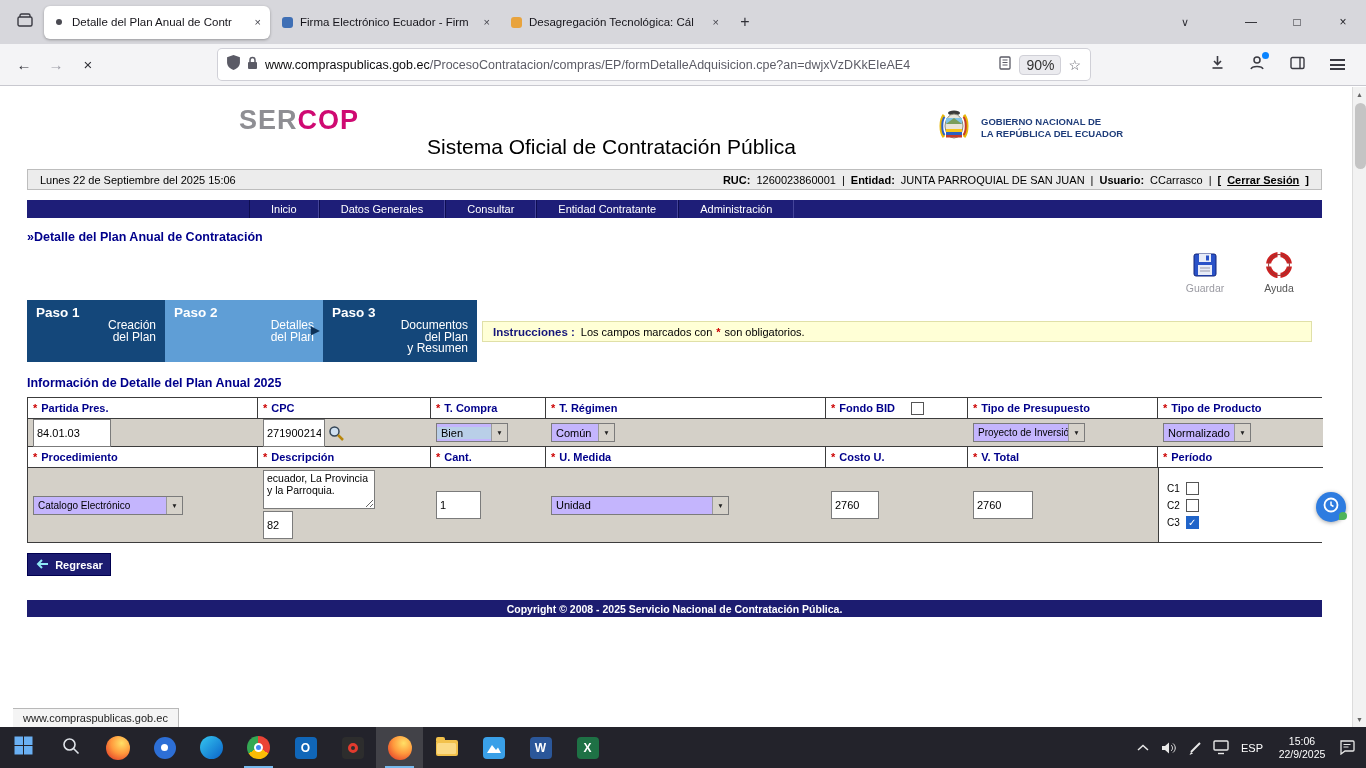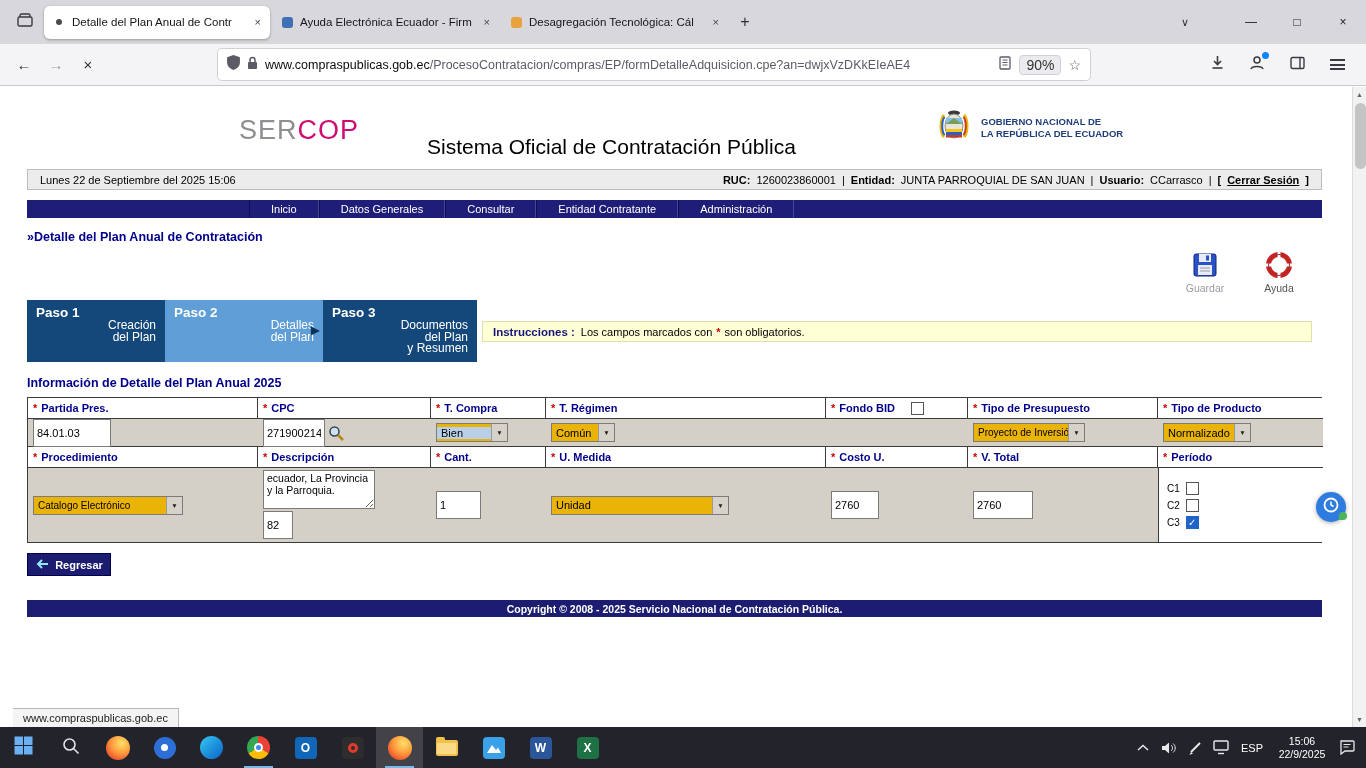--- a/index.html
+++ b/index.html
@@ -35,21 +35,21 @@
   .tbico { position:relative; display:flex; align-items:center; justify-content:center; width:26px; height:28px; }
   .acctdot { position:absolute; top:1px; right:1px; width:7px; height:7px; background:#0a84ff; border-radius:50%; }
   .burger { width:15px; height:11px; border-top:2px solid #3a3a42; border-bottom:2px solid #3a3a42; position:relative; }
   .burger::after { content:""; position:absolute; left:0; right:0; top:2.5px; height:2px; background:#3a3a42; }
 
   
   .viewport { position:absolute; top:87px; left:0; right:0; bottom:41px; background:#fff; overflow:hidden; }
   .site { margin-left:13px; width:1323px; padding:0 14px; }
 
   .sheader { position:relative; height:82px; }
-  .logo { position:absolute; left:212px; top:28px; font-size:27px; font-weight:normal; letter-spacing:1px; }
+  .logo { position:absolute; left:212px; top:18px; font-size:27px; font-weight:bold; letter-spacing:1px; }
   .logo .g { color:#8e8e93; } .logo .p { color:#cf0a72; }
   .stitle { position:absolute; left:400px; top:48px; font-size:21px; font-weight:normal; color:#000; }
   .gov { position:absolute; left:912px; top:21px; display:flex; align-items:center; gap:12px; }
   .govtext { font-size:9.5px; font-weight:bold; color:#1f3d7a; line-height:12px; }
 
   .datebar { height:21px; background:#ececec; border:1px solid #bdbdbd; display:flex; align-items:center; font-size:11px; color:#000; padding:0 12px; }
   .datebar .right { margin-left:auto; display:flex; gap:6px; align-items:center; white-space:nowrap; }
   .blbl { font-weight:bold; }
   .logoutlink { font-weight:bold; text-decoration:underline; color:#000; }
 
@@ -85,21 +85,21 @@
   .trow .hcell:last-child { border-right:none; }
   .icell { background:#d4d0c8; border-bottom:1px solid #3c3c3c; padding:3px 5px; display:flex; align-items:center; }
   .rowB .icell { height:28px; }
   .rowD .icell { height:74px; border-bottom:none; }
   .periodcell { background:#fff; border-left:1px solid #3c3c3c; flex-direction:column; align-items:flex-start; justify-content:center; gap:4px; padding-left:8px; }
   .pline { display:flex; align-items:center; gap:6px; font-size:10px; color:#000; }
   .cb { width:13px; height:13px; border:1px solid #555; background:#fff; color:transparent; font-size:10px; line-height:11px; text-align:center; }
   .cb.on { background:#2064c9; border-color:#2064c9; color:#fff; }
   .tin { height:18px; border:1px solid #7b7b7b; background:#fff; font-size:11px; padding:13px 3px; font-family:inherit; color:#000; }
   .w78{width:78px}.w62{width:62px}.w45{width:45px}.w48{width:48px}.w60{width:60px}.w30{width:30px}
-  .sel { display:flex; height:19px; border:1px solid #7b7b7b; background:#eab308; font-size:11px; align-items:center; }
+  .sel { display:flex; height:19px; border:1px solid #7b7b7b; background:#c4b5fd; font-size:11px; align-items:center; }
   .sel .stx { flex:1; padding:0 4px; white-space:nowrap; overflow:hidden; }
   .sel .sar { width:16px; align-self:stretch; background:#d6d2ca; border-left:1px solid #9a9a9a; display:flex; align-items:center; justify-content:center; font-size:6.5px; color:#222; }
   .sel.blue .stx { background:#b9cfe8; }
   .selw72{width:72px}.selw62{width:64px}.selw112{width:112px}.selw86{width:88px}.selw150{width:150px}.selw178{width:178px}
   .f10 .stx { font-size:10px; }
   .desc-stack { display:flex; flex-direction:column; align-items:flex-start; gap:2px; padding-top:2px; }
   .ta { width:112px; height:42px; border:1px solid #7b7b7b; font-size:10.5px; line-height:12px; font-family:inherit; padding:1px 3px; color:#000; }
   .magwrap { margin-left:3px; display:flex; align-items:center; }
 
   .backbtn { margin-top:10px; width:84px; height:23px; background:#1c1c70; border:1px solid #000050; color:#fff; font-size:11px; font-weight:bold; display:flex; align-items:center; justify-content:center; gap:6px; }
@@ -155,21 +155,21 @@
           </svg>
       </span>
     </div>
     <div class="tab active">
       <span class="fav dot"></span>
       <span class="t">Detalle del Plan Anual de Contr</span>
       <span class="x">×</span>
     </div>
     <div class="tab">
       <span class="fav cert"></span>
-      <span class="t">Ayuda Electrónica Ecuador - Firm</span>
+      <span class="t">Firma Electrónico Ecuador - Firm</span>
       <span class="x">×</span>
     </div>
     <div class="tab">
       <span class="fav calc"></span>
       <span class="t">Desagregación Tecnológica: Cál</span>
       <span class="x">×</span>
     </div>
     <div class="newtab">+</div>
     <div class="tb-space"></div>
     <div class="tablist">∨</div>

